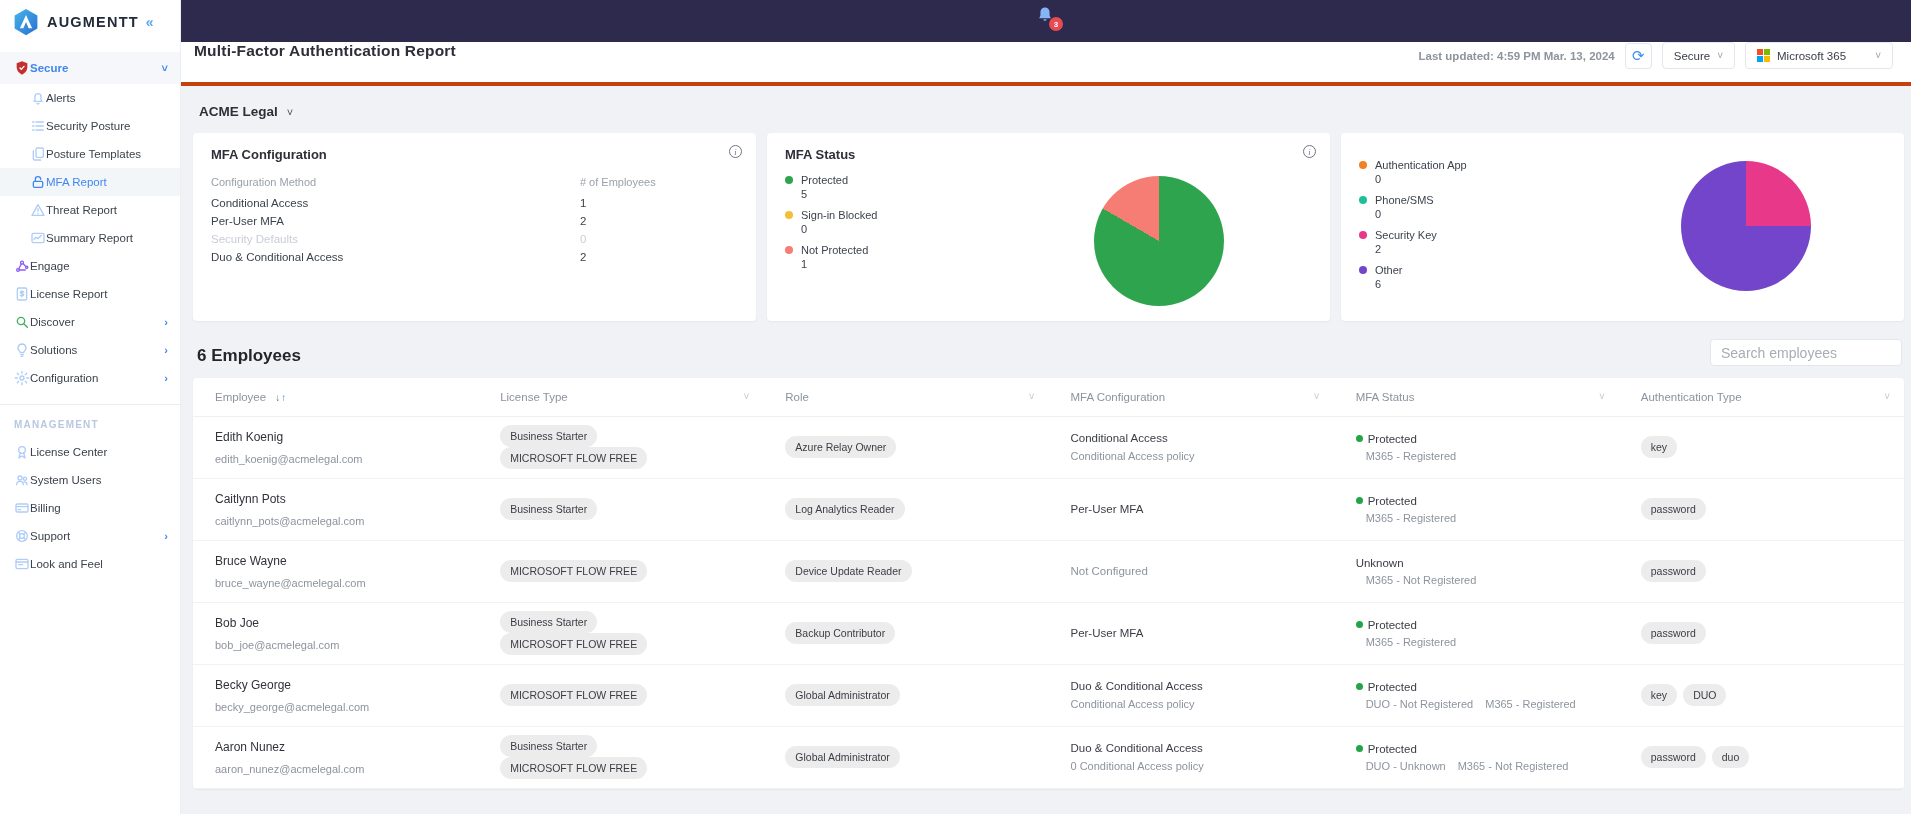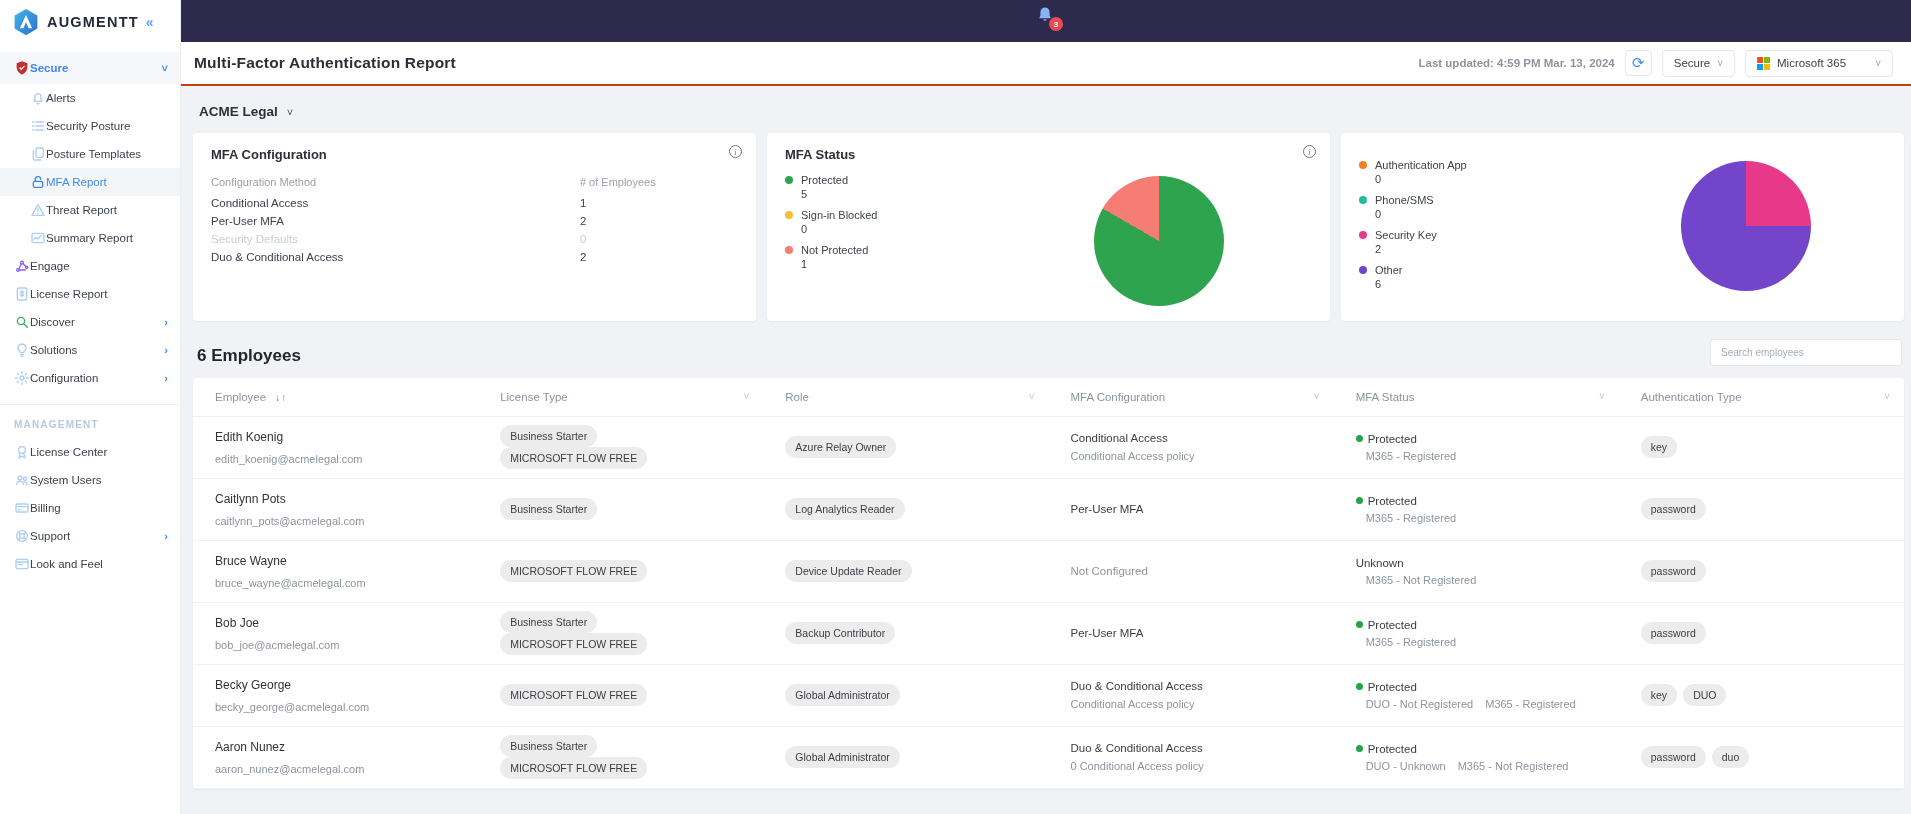--- a/index.html
+++ b/index.html
@@ -31,21 +31,21 @@
   .test-label { color:#767b9f; font-size:11px; font-weight:700; }
   .live-label { color:#fff; font-size:14px; font-weight:700; }
   .toggle { width:36px; height:18px; border-radius:9px; background:#3a4f86; position:relative; cursor:pointer; }
   .toggle .knob { position:absolute; right:1px; top:1px; width:16px; height:16px; border-radius:50%; background:#3f8cf3; }
   .bell-wrap { position:relative; width:22px; height:24px; cursor:pointer; }
   .bell-wrap svg { width:20px; height:20px; color:#86b5f5; }
   .bell-badge { position:absolute; right:-6px; bottom:-2px; width:14px; height:14px; border-radius:50%; background:#e84a52; color:#fff; font-size:8px; font-weight:700; display:flex; align-items:center; justify-content:center; }
   .avatar { width:28px; height:28px; border-radius:50%; background:#d8dbe0; display:flex; align-items:flex-end; justify-content:center; overflow:hidden; cursor:pointer; }
   .avatar svg { width:20px; height:20px; color:#a2a7ad; }
 
-  .titlebar { height:44px; background:#fff; border-bottom:2px solid #c2410c; display:flex; align-items:center; padding:0 18px 0 13px; }
+  .titlebar { height:44px; background:#fff; border-bottom:4px solid #c2410c; display:flex; align-items:flex-start; padding:0 18px 0 13px; }
   .page-title { font-size:15.5px; font-weight:700; color:#2e2f38; letter-spacing:.2px; }
   .titlebar-right { margin-left:auto; display:flex; align-items:center; gap:10px; }
   .last-updated { font-size:11.5px; color:#8d949e;font-weight:bold; }
   .icon-btn { width:27px; height:26px; border:1px solid #e3e6ea; border-radius:4px; background:#fff; color:#3f8cf3; font-size:15px; display:flex; align-items:center; justify-content:center; cursor:pointer; }
   .btn { height:27px; border:1px solid #e3e6ea; border-radius:4px; background:#fff; font-size:11.5px; color:#3c4049; padding:0 11px; display:flex; align-items:center; gap:7px; cursor:pointer; }
   .btn .chev { color:#9aa1ab; font-size:10px; }
   .ms-logo { width:13px; height:13px; display:grid; grid-template-columns:6px 6px; grid-template-rows:6px 6px; gap:1px; }
   .ms-logo i { display:block; }
   .ms-logo i:nth-child(1){background:#f25022;} .ms-logo i:nth-child(2){background:#7fba00;}
   .ms-logo i:nth-child(3){background:#00a4ef;} .ms-logo i:nth-child(4){background:#ffb900;}
@@ -73,21 +73,21 @@
   .leg-line { display:flex; align-items:center; gap:8px; }
   .leg-dot { width:8px; height:8px; border-radius:50%; flex:none; }
   .leg-label { font-size:11px; color:#3c424d; }
   .leg-value { font-size:11px; color:#3c424d; margin:2px 0 0 16px; }
   .pie-zone { flex:1; display:flex; justify-content:center; }
   .pie { width:130px; height:130px; border-radius:50%; margin-top:2px; }
 
   
   .emp-head-row { display:flex; align-items:flex-end; justify-content:space-between; padding:18px 2px 12px 4px; }
   .emp-heading { font-size:17px; font-weight:700; color:#24252c; }
-  .search-input { width:192px; height:27px; border:1px solid #e3e6ea; border-radius:4px; padding:0 10px; font-size:10px; color:#3c424d; background:#fff; outline:none; font-family:"Liberation Sans", sans-serif; }
+  .search-input { width:192px; height:27px; border:1px solid #e3e6ea; border-radius:4px; padding:0 10px; font-size:14px; color:#3c424d; background:#fff; outline:none; font-family:"Liberation Sans", sans-serif; }
   .search-input::placeholder { color:#a7adb5; }
 
   .table-card { background:#fff; border-radius:4px; box-shadow:0 1px 2px rgba(20,30,50,.05); }
   table.emp { width:100%; border-collapse:collapse; table-layout:fixed; }
   table.emp th { height:38px; font-size:11.5px; font-weight:400; color:#8b939e; text-align:left; padding:0 14px 0 22px; border-bottom:1px solid #eef0f3; cursor:pointer; }
   th .th-inner { display:flex; align-items:center; justify-content:space-between; }
   .sort-down { color:#6b7077; font-size:10px; margin-left:6px; }
   .sort-up { color:#4187f0; font-size:10px; margin-left:1px; }
   .th-chev { color:#c3c8cf; font-size:10px; }
   table.emp td { height:62px; padding:0 14px 0 22px; border-bottom:1px solid #f0f2f4; vertical-align:middle; }

